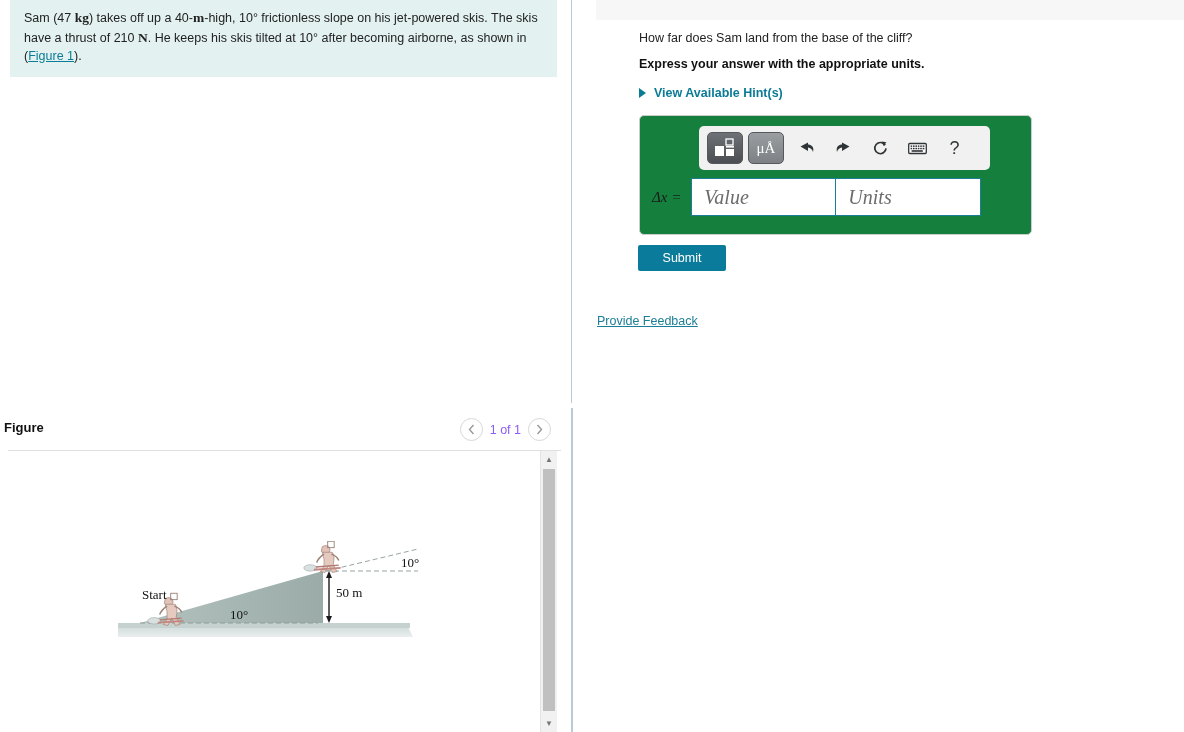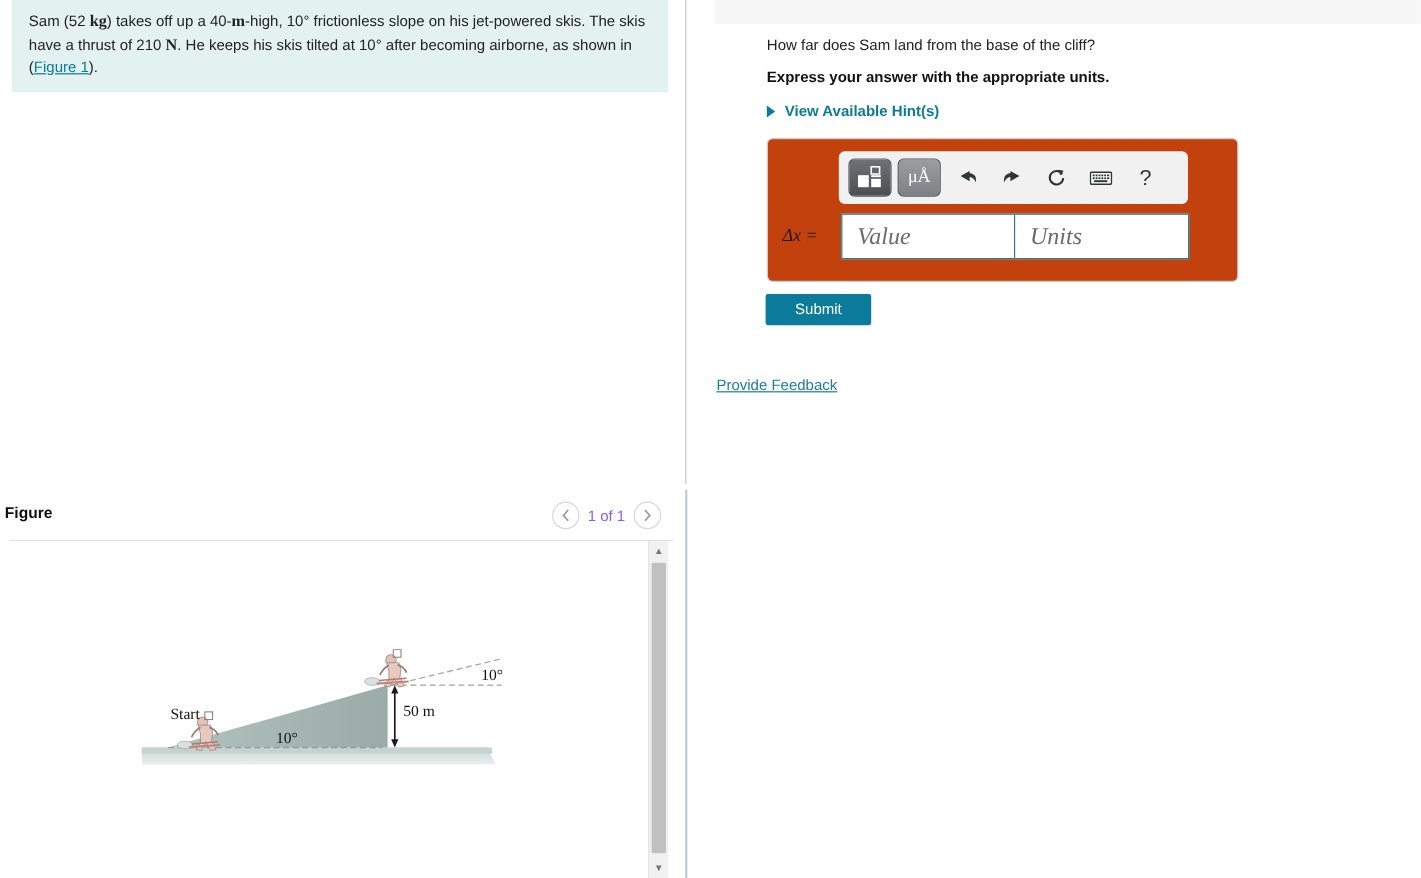--- a/index.html
+++ b/index.html
@@ -202,21 +202,21 @@
 
   
   #answer-box {
     position: absolute;
     left: 66px; top: 115px;
     width: 393px;
     height: 120px;
     border: 1px solid #cccccc;
     border-radius: 5px;
     box-sizing: border-box;
-    background: #c2410c;
+    background: #15803d;
   }
   #answer-toolbar {
     position: absolute;
     left: 59px; top: 10px;
     width: 291px;
     height: 44px;
     background: #f1f1f1;
     border-radius: 5px;
     display: flex;
     align-items: center;
@@ -261,21 +261,21 @@
     position: absolute;
     left: 12px; top: 62px;
     display: flex;
     align-items: center;
   }
   #dx-label {
     font-family: "Liberation Serif", serif;
     font-size: 15px;
     font-style: italic;
     color: #1a1a1a;
-    margin-right: 20px;
+    margin-right: 10px;
     white-space: nowrap;
   }
   .answer-field {
     width: 145px;
     height: 38px;
     border: 1px solid #1c7e96;
     box-sizing: border-box;
     font-family: "Liberation Serif", serif;
     font-style: italic;
     font-size: 20px;
@@ -311,21 +311,21 @@
     text-decoration: underline;
     cursor: pointer;
   }
 </style>
 </head>
 <body>
 
 <div id="left-panel">
 
   <div id="problem-statement">
-    <span>Sam (52 </span><span class="unit">kg</span><span>) takes off up a 40-</span><span class="unit">m</span><span>-high, 10° frictionless slope on his jet-powered skis. The skis have a thrust of 210 </span><span class="unit">N</span><span>. He keeps his skis tilted at 10° after becoming airborne, as shown in (</span><a href="#">Figure 1</a><span>).</span>
+    <span>Sam (47 </span><span class="unit">kg</span><span>) takes off up a 40-</span><span class="unit">m</span><span>-high, 10° frictionless slope on his jet-powered skis. The skis have a thrust of 210 </span><span class="unit">N</span><span>. He keeps his skis tilted at 10° after becoming airborne, as shown in (</span><a href="#">Figure 1</a><span>).</span>
   </div>
 
   <div id="figure-header">
     <div id="figure-title">Figure</div>
     <div id="figure-pager">
       <div class="pager-btn">
         <svg width="7" height="11" viewBox="0 0 7 11">
           <polyline points="5.5,1 1.5,5.5 5.5,10" fill="none" stroke="#9a9a9a" stroke-width="1.4"></polyline>
         </svg>
       </div>

